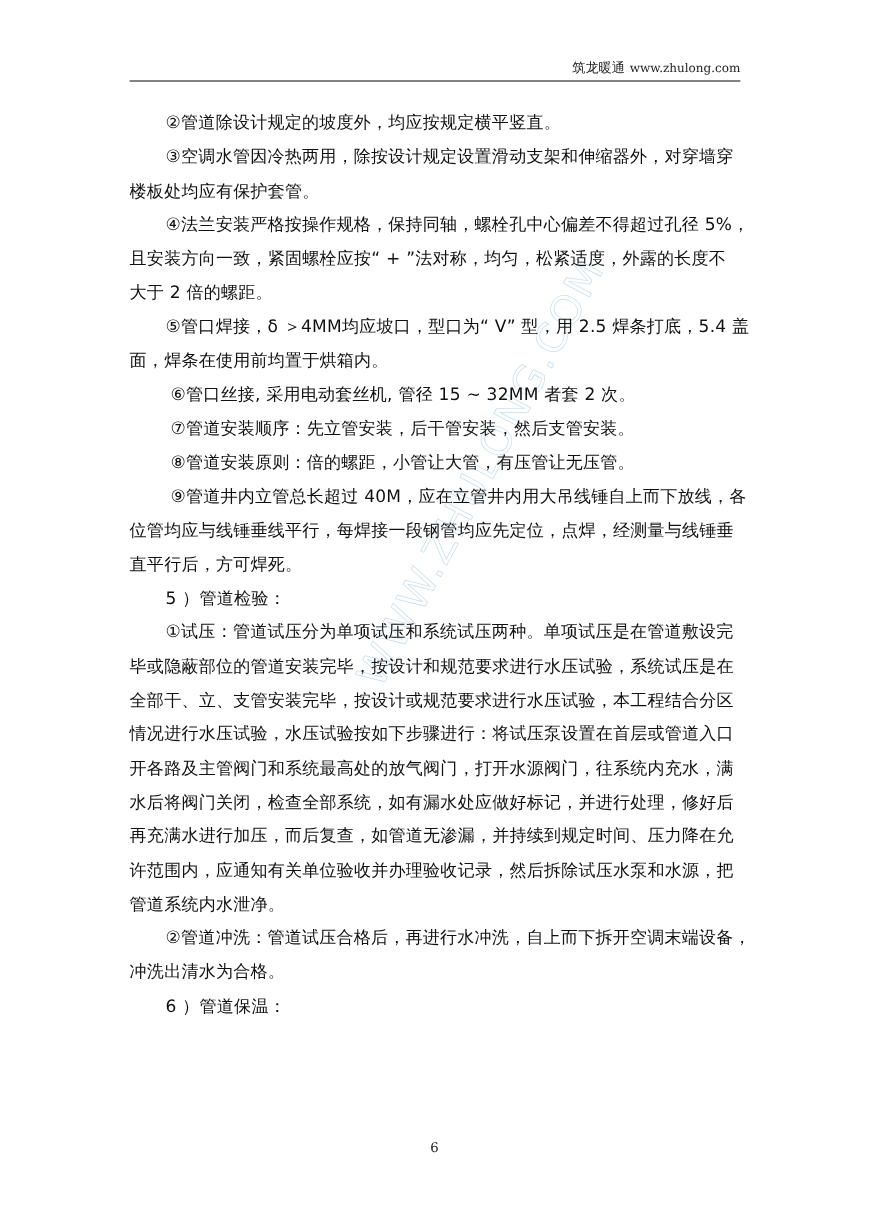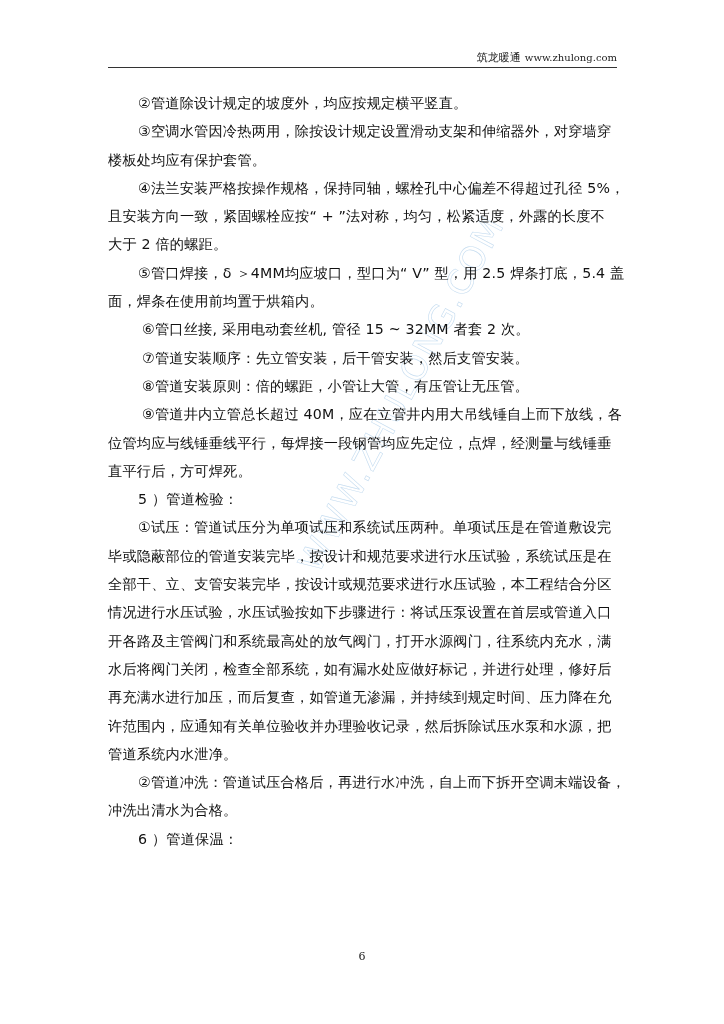--- a/index.html
+++ b/index.html
@@ -1,19 +1,19 @@
 <!DOCTYPE html>
 <html><head>
   <meta charset="utf-8">
   <style>
     html, body { margin: 0; padding: 0; background: #ffffff; }
     body { width: 724px; height: 1024px; position: relative; overflow: hidden; font-family: "DejaVu Sans", sans-serif; color: #111; }
     .header { position: absolute; left: 108px; top: 50px; width: 509px; height: 17px; border-bottom: 1px solid #333; }
     .header-text { position: absolute; right: 0; top: 0; font-size: 11px; line-height: 14px; color: #222; white-space: nowrap; }
-    .header-text .brand { font-family: Liberation Serif, serif; }
+    .header-text .brand { font-family: Liberation Mono, monospace; }
     .header-text .url { font-family: "DejaVu Serif", serif; font-size: 10px; margin-left: 4px; }
     .content { position: absolute; left: 108px; top: 89px; width: 512px; }
     .line { height: 28.3px; line-height: 28.3px; font-size: 14.2px; white-space: nowrap; letter-spacing: 0.2px; }
     .indent { padding-left: 30px; }
     .indent2 { padding-left: 34px; }
     .bold { font-weight: normal; }
     .page-number { position: absolute; left: 0; width: 724px; top: 950px; text-align: center; font-family: "DejaVu Serif", serif; font-size: 11px; color: #222; }
     .watermark { position: absolute; left: 290px; top: 330px; font-family: "DejaVu Sans", sans-serif; font-size: 34px; color: transparent; -webkit-text-stroke: 0.6px #b8d4ec; transform: rotate(-62deg); transform-origin: left top; white-space: nowrap; letter-spacing: 2px; opacity: 0.8; pointer-events: none; top: 560px; }
   </style>
 </head>

